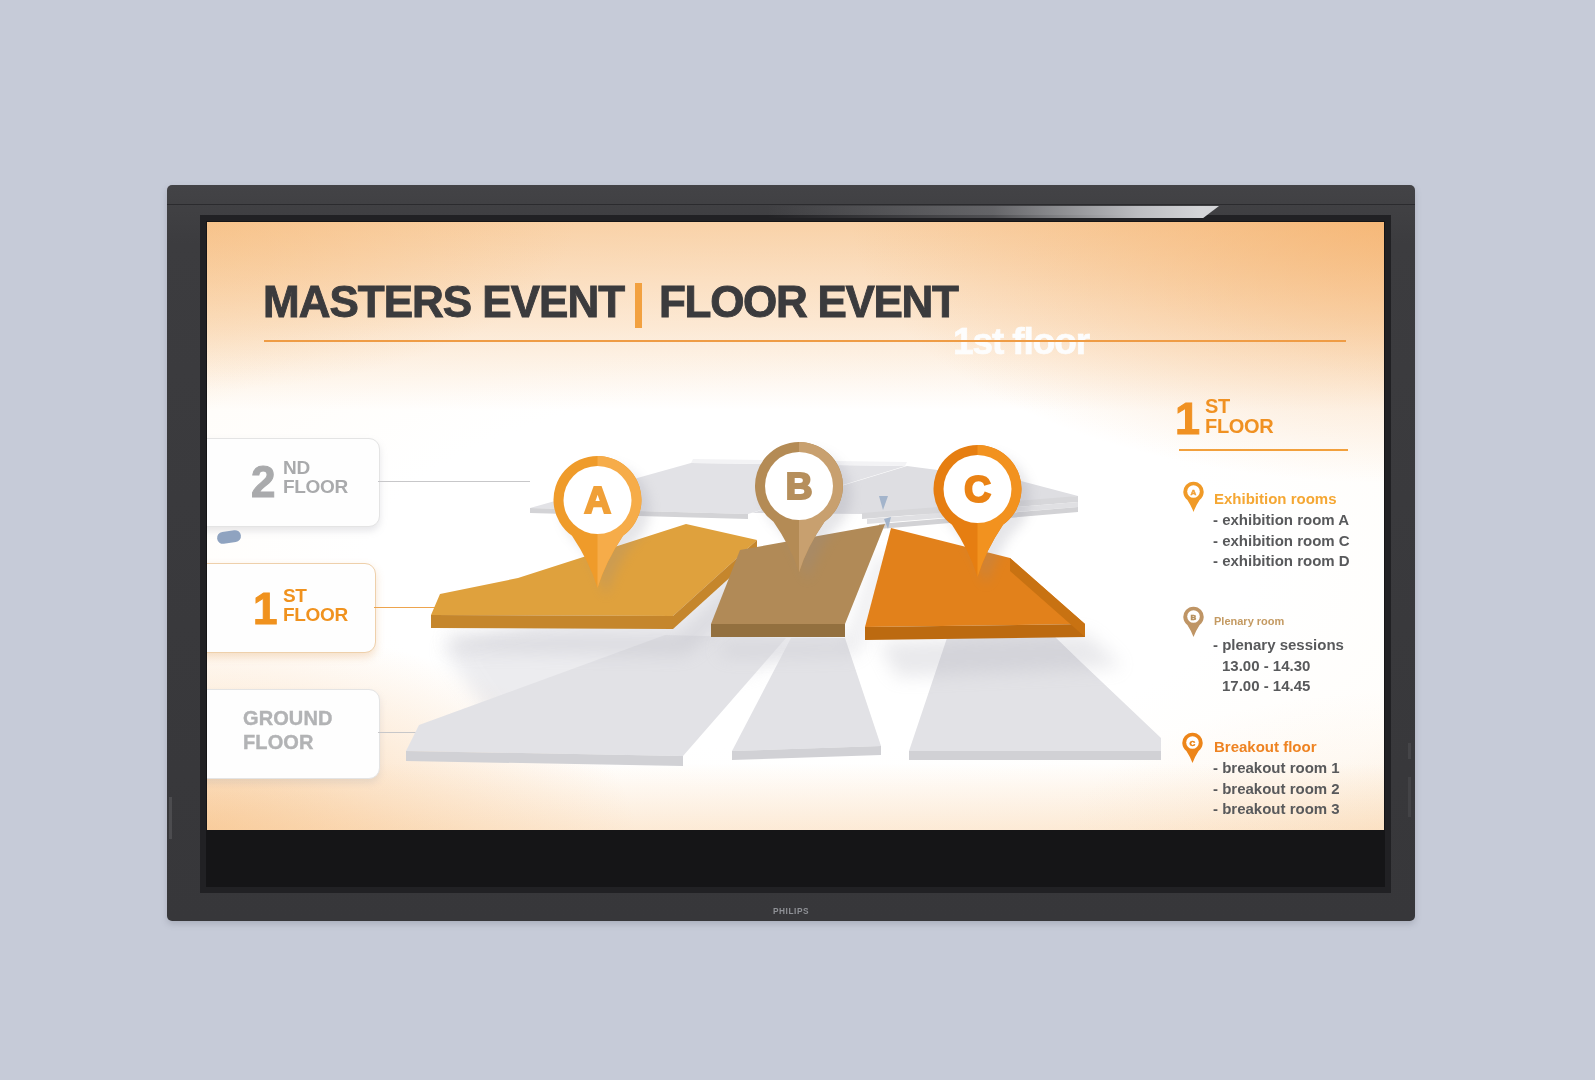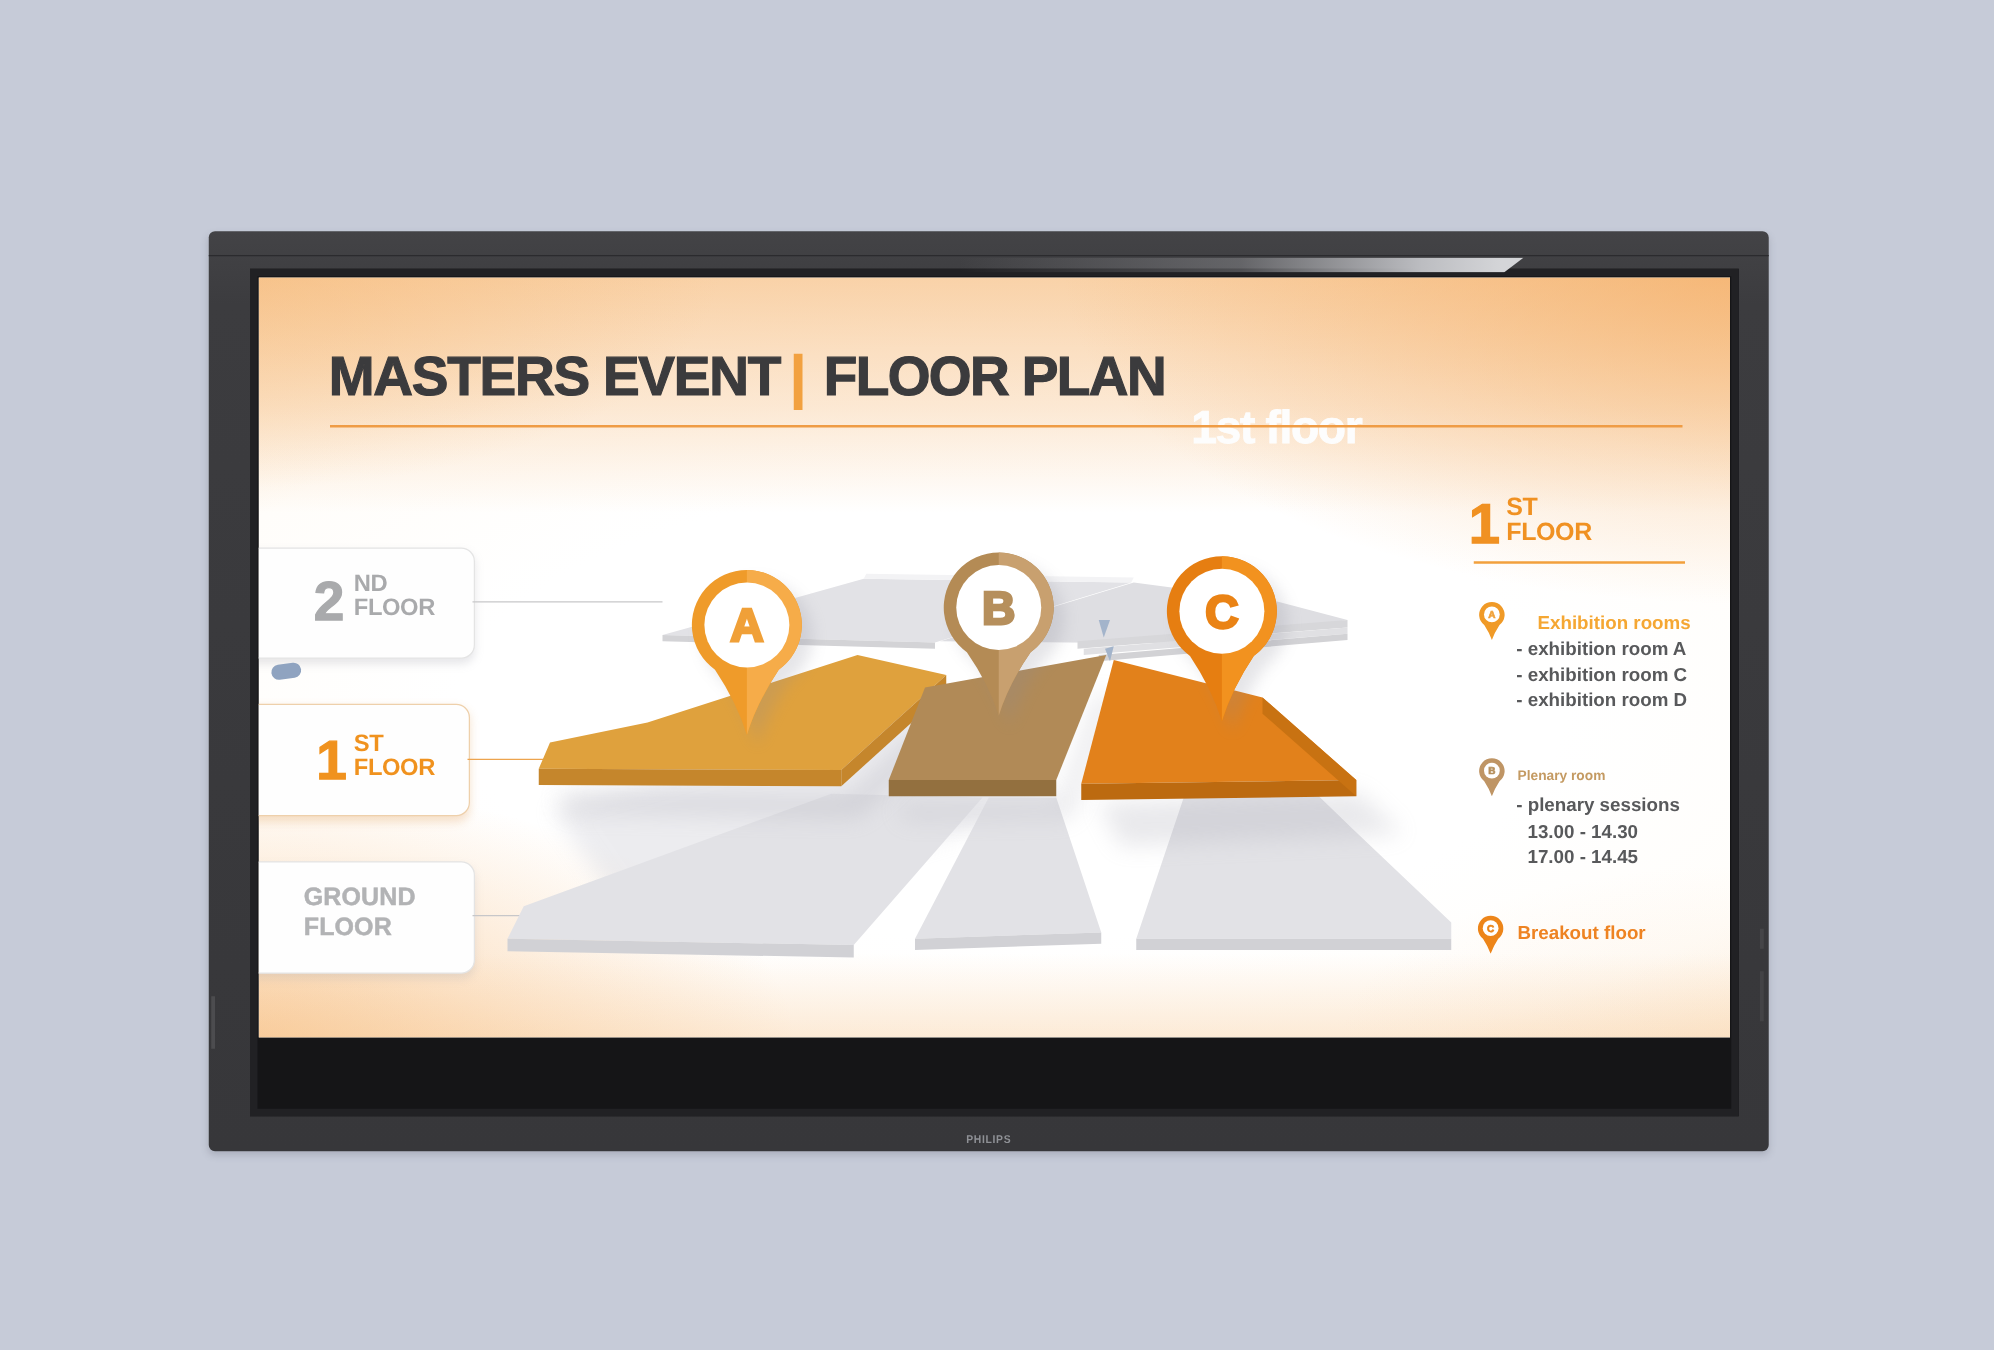--- a/index.html
+++ b/index.html
@@ -32,21 +32,21 @@
   <div class="abs" style="left:0;top:0;width:100%;height:100%;background:radial-gradient(ellipse 58% 55% at 101% -1%,rgba(243,166,88,.58) 0%,rgba(243,166,88,0) 80%);"></div>
   <div class="abs" style="left:0;top:0;width:100%;height:100%;background:radial-gradient(ellipse 50% 46% at -1% 101%,rgba(245,172,95,.52) 0%,rgba(245,172,95,0) 75%);"></div>
   <div class="abs" style="left:0;top:0;width:100%;height:100%;background:radial-gradient(ellipse 45% 40% at -1% -1%,rgba(245,180,110,.45) 0%,rgba(245,180,110,0) 72%);"></div>
   <div class="abs" style="left:0;top:0;width:100%;height:100%;background:linear-gradient(0deg,rgba(247,195,138,.33) 0%,rgba(247,195,138,0) 11%);"></div>
   <div class="abs" style="left:0;top:0;width:100%;height:100%;background:radial-gradient(ellipse 42% 36% at 101% 101%,rgba(247,200,150,.18) 0%,rgba(247,200,150,0) 66%);"></div>
 
   <div class="abs" style="left:56px;top:55px;font-size:44px;font-weight:bold;color:#3b3b3d;letter-spacing:-1px;-webkit-text-stroke:0.9px #3b3b3d;white-space:nowrap;">MASTERS EVENT</div>
 
   <div class="abs" style="left:428px;top:61px;width:7px;height:45px;background:#f2a140;"></div>
 
-  <div class="abs" style="left:452px;top:55px;font-size:44px;font-weight:bold;color:#3b3b3d;letter-spacing:-1.3px;-webkit-text-stroke:0.9px #3b3b3d;white-space:nowrap;">FLOOR PLAN</div>
+  <div class="abs" style="left:452px;top:55px;font-size:44px;font-weight:bold;color:#3b3b3d;letter-spacing:-1.3px;-webkit-text-stroke:0.9px #3b3b3d;white-space:nowrap;">FLOOR EVENT</div>
 
   <div class="abs" style="left:746px;top:63px;font-size:37px;font-weight:bold;color:#fdfdfd;letter-spacing:-1.1px;-webkit-text-stroke:0.7px #fdfdfd;white-space:nowrap;margin-top:36px;">1st floor</div>
 
   <div class="abs" style="left:57px;top:118px;width:1082px;height:2px;background:#ef9c45;"></div>
 
   <div class="abs" style="left:57px;top:630px;width:1082px;height:2px;background:#f0a148;"></div>
 
   <div class="abs" style="left:-22px;top:216px;width:193px;height:87px;background:#fefefe;border:1px solid #e4e4e4;border-radius:11px;box-shadow:0 4px 7px rgba(160,160,170,.25);"></div>
 
   <div class="abs" style="left:44px;top:235px;color:#a9aaac;font-size:44px;font-weight:bold;-webkit-text-stroke:1px #a9aaac;">2</div>
@@ -177,21 +177,21 @@
   <div class="abs" style="left:998px;top:174px;color:#f09122;font-size:20px;font-weight:bold;line-height:20.3px;letter-spacing:-0.3px;">ST<br>FLOOR</div>
 
   <div class="abs" style="left:972px;top:227px;width:169px;height:2px;background:#f2a03c;"></div>
 
   <svg class="abs" style="left:976px;top:259px;" width="21" height="31" viewBox="-10.5 -10.5 21 31">
     <path d="M -6.1,8.5 Q -2,14.8 0,20.5 Q 2,14.8 6.1,8.5 A 10.2 10.2 0 1 0 -6.1,8.5 Z" fill="#f09a27"></path>
     <circle cx="0" cy="0" r="6.3" fill="#fff"></circle>
     <text x="0" y="3" text-anchor="middle" font-size="8" font-weight="bold" fill="#f0a038" stroke="#f0a038" stroke-width="0.5" paint-order="stroke" font-family="Liberation Sans, sans-serif">A</text>
   </svg>
 
-  <div class="abs" style="left:1007px;top:268px;color:#f5a733;font-size:15px;font-weight:bold;margin-left:16px;">Exhibition rooms</div>
+  <div class="abs" style="left:1007px;top:268px;color:#f5a733;font-size:15px;font-weight:bold;">Exhibition rooms</div>
 
   <div class="abs" style="left:1006px;top:288px;color:#58595b;font-size:15px;font-weight:bold;line-height:20.7px;">- exhibition room A<br>- exhibition room C<br>- exhibition room D</div>
 
   <svg class="abs" style="left:976px;top:384px;" width="21" height="31" viewBox="-10.5 -10.5 21 31">
     <path d="M -6.1,8.5 Q -2,14.8 0,20.5 Q 2,14.8 6.1,8.5 A 10.2 10.2 0 1 0 -6.1,8.5 Z" fill="#bf9565"></path>
     <circle cx="0" cy="0" r="6.3" fill="#fff"></circle>
     <text x="0" y="3" text-anchor="middle" font-size="8" font-weight="bold" fill="#b68f5c" stroke="#b68f5c" stroke-width="0.5" paint-order="stroke" font-family="Liberation Sans, sans-serif">B</text>
   </svg>
 
   <div class="abs" style="left:1007px;top:393px;color:#c49a62;font-size:11px;font-weight:bold;">Plenary room</div>
@@ -199,13 +199,14 @@
   <div class="abs" style="left:1006px;top:413px;color:#58595b;font-size:15px;font-weight:bold;line-height:20.7px;">- plenary sessions<br><span style="margin-left:9px;">13.00 - 14.30</span><br><span style="margin-left:9px;">17.00 - 14.45</span></div>
 
   <svg class="abs" style="left:975px;top:510px;" width="21" height="31" viewBox="-10.5 -10.5 21 31">
     <path d="M -6.1,8.5 Q -2,14.8 0,20.5 Q 2,14.8 6.1,8.5 A 10.2 10.2 0 1 0 -6.1,8.5 Z" fill="#ed8519"></path>
     <circle cx="0" cy="0" r="6.3" fill="#fff"></circle>
     <text x="0" y="3" text-anchor="middle" font-size="8" font-weight="bold" fill="#ea8315" stroke="#ea8315" stroke-width="0.5" paint-order="stroke" font-family="Liberation Sans, sans-serif">C</text>
   </svg>
 
   <div class="abs" style="left:1007px;top:516px;color:#ee8322;font-size:15px;font-weight:bold;">Breakout floor</div>
 
+  <div class="abs" style="left:1006px;top:536px;color:#58595b;font-size:15px;font-weight:bold;line-height:20.7px;">- breakout room 1<br>- breakout room 2<br>- breakout room 3</div>
 </div>
 
 </body></html>

